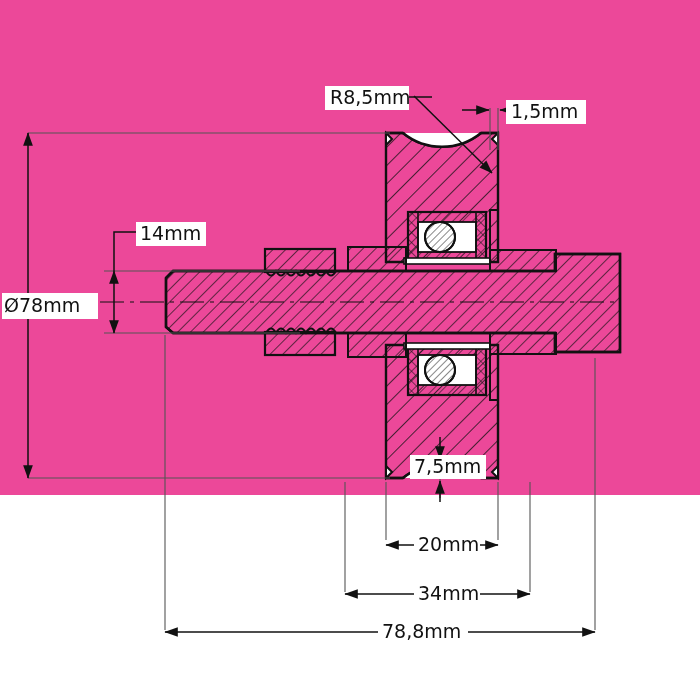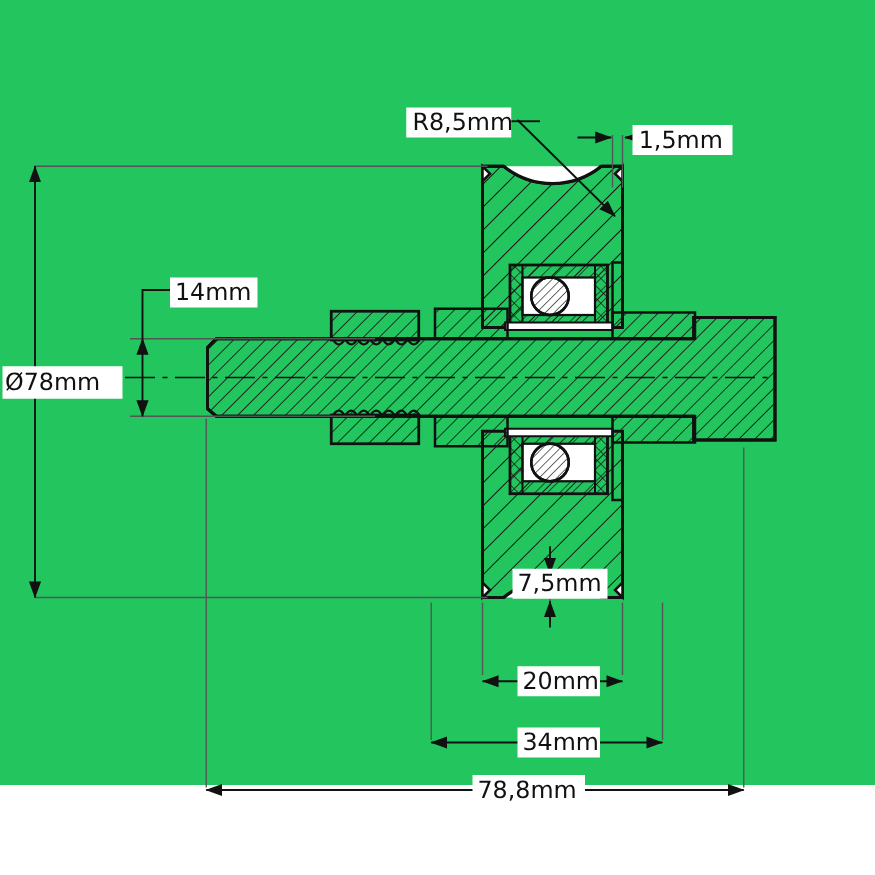--- a/index.html
+++ b/index.html
@@ -1,19 +1,19 @@
 <!DOCTYPE html>
 <html><head>
 <meta charset="utf-8">
 <title>Pulley Technical Drawing</title>
 <style>
   html,body{margin:0;padding:0;background:#ffffff;}
   body{width:700px;height:700px;overflow:hidden;
        font-family:"DejaVu Sans","Liberation Sans",sans-serif;}
-  #stage{position:relative;width:700px;height:628px;background:#22c55e;}
+  #stage{position:relative;width:700px;height:495px;background:#ec4899;}
   svg#drawing{position:absolute;left:0;top:0;width:700px;height:700px;display:block;}
   .dimtext{font-family:"DejaVu Sans","Liberation Sans",sans-serif;
            font-size:19px;fill:#111111;font-weight:500;}
 </style>
 </head>
 <body>
 
 <div id="stage">
 <svg id="drawing" viewBox="0 0 700 700">
   <defs>

